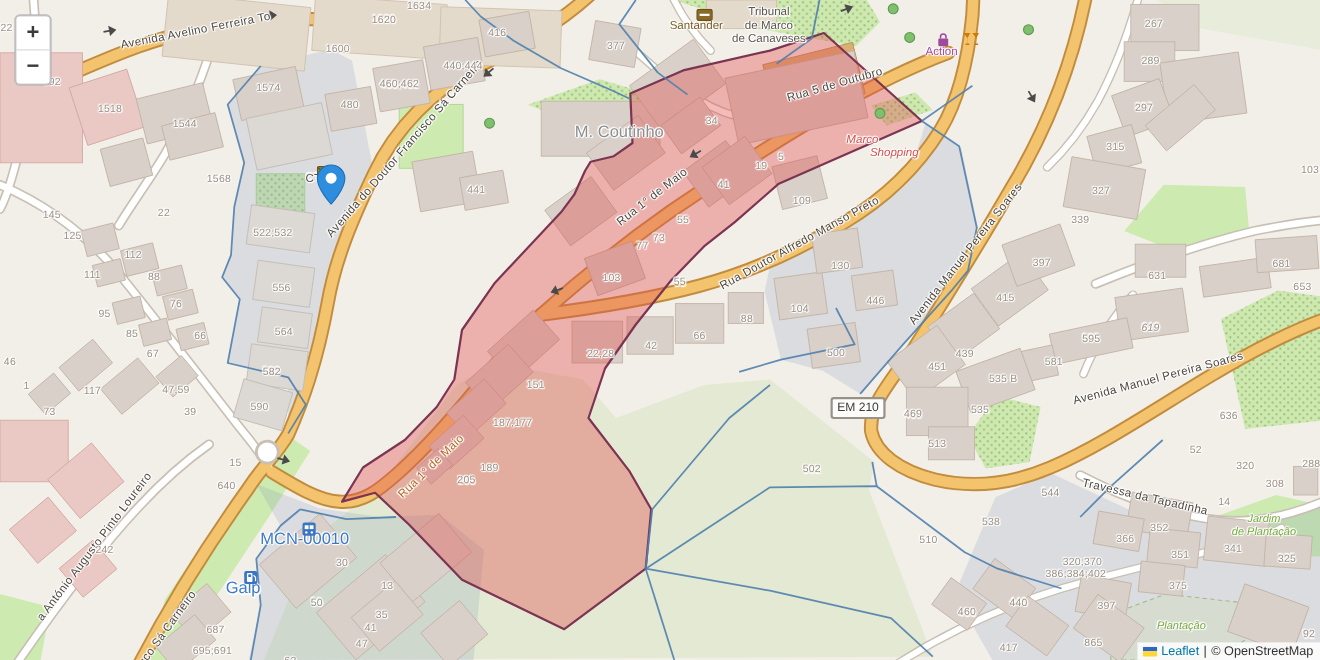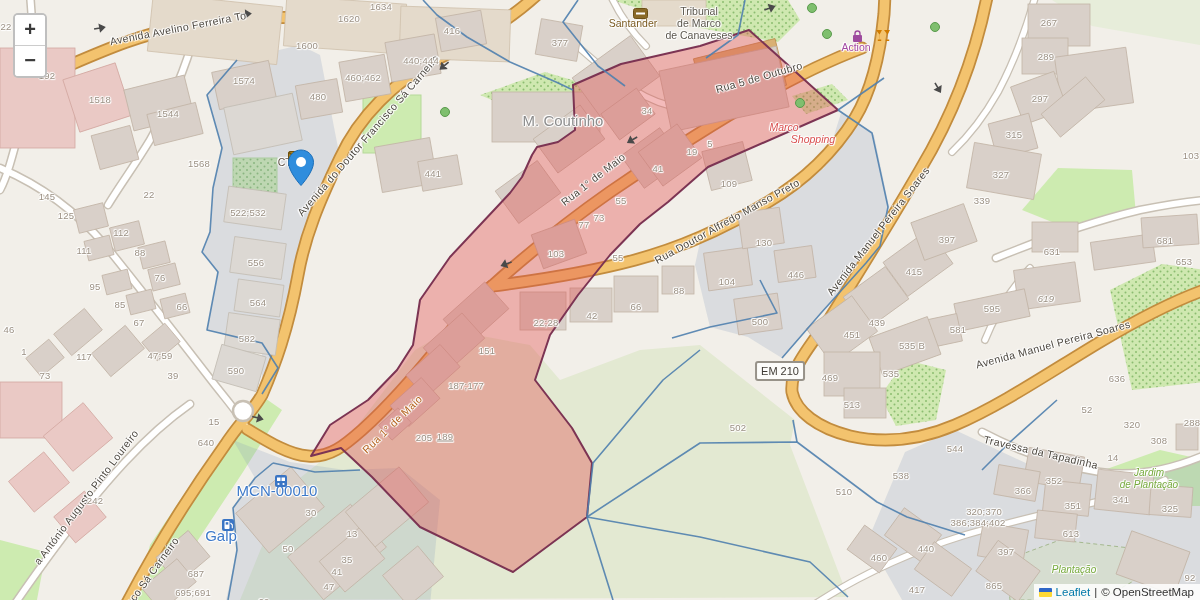--- a/index.html
+++ b/index.html
@@ -332,21 +332,21 @@
       <div class="lbl hnum" style="left: 546px; top: 322px;">22;28</div>
       <div class="lbl hnum" style="left: 592px; top: 315px;">42</div>
       <div class="lbl hnum" style="left: 636px; top: 306px;">66</div>
       <div class="lbl hnum" style="left: 679px; top: 290px;">88</div>
       <div class="lbl hnum" style="left: 727px; top: 281px;">104</div>
       <div class="lbl hnum" style="left: 764px; top: 242px;">130</div>
       <div class="lbl hnum" style="left: 796px; top: 274px;">446</div>
       <div class="lbl hnum" style="left: 760px; top: 321px;">500</div>
       <div class="lbl hnum" style="left: 487px; top: 350px;">151</div>
       <div class="lbl hnum" style="left: 466px; top: 385px;">187;177</div>
-      <div class="lbl hnum" style="left: 445px; top: 436px; text-decoration: underline;">189</div>
+      <div class="lbl hnum" style="left: 445px; top: 426px;">189</div>
       <div class="lbl hnum" style="left: 424px; top: 437px;">205</div>
       <div class="lbl hnum" style="left: 738px; top: 427px;">502</div>
       <div class="lbl hnum" style="left: 844px; top: 491px;">510</div>
       <div class="lbl hnum" style="left: 955px; top: 448px;">544</div>
       <div class="lbl hnum" style="left: 901px; top: 475px;">538</div>
       <div class="lbl hnum" style="left: 1049px; top: 22px;">267</div>
       <div class="lbl hnum" style="left: 1046px; top: 56px;">289</div>
       <div class="lbl hnum" style="left: 1040px; top: 98px;">297</div>
       <div class="lbl hnum" style="left: 1014px; top: 134px;">315</div>
       <div class="lbl hnum" style="left: 1001px; top: 174px;">327</div>
@@ -373,21 +373,21 @@
       <div class="lbl hnum" style="left: 1159px; top: 440px;">308</div>
       <div class="lbl hnum" style="left: 1192px; top: 422px;">288</div>
       <div class="lbl hnum" style="left: 1113px; top: 457px;">14</div>
       <div class="lbl hnum" style="left: 1054px; top: 480px;">352</div>
       <div class="lbl hnum" style="left: 1023px; top: 490px;">366</div>
       <div class="lbl hnum" style="left: 1073px; top: 505px;">351</div>
       <div class="lbl hnum" style="left: 1121px; top: 499px;">341</div>
       <div class="lbl hnum" style="left: 1170px; top: 508px;">325</div>
       <div class="lbl hnum" style="left: 984px; top: 511px;">320;370</div>
       <div class="lbl hnum" style="left: 978px; top: 522px;">386;384;402</div>
-      <div class="lbl hnum" style="left: 1071px; top: 533px;">613</div>
+      <div class="lbl hnum" style="left: 1071px; top: 533px;">375</div>
       <div class="lbl hnum" style="left: 1006px; top: 551px;">397</div>
       <div class="lbl hnum" style="left: 926px; top: 548px;">440</div>
       <div class="lbl hnum" style="left: 879px; top: 557px;">460</div>
       <div class="lbl hnum" style="left: 917px; top: 589px;">417</div>
       <div class="lbl hnum" style="left: 974px; top: 585px; padding-left: 40px;">865</div>
       <div class="lbl poi-brown" style="left: 633px; top: 23px;">Santander</div>
       <div class="lbl poi-gray" style="left: 699px; top: 11px;">Tribunal</div>
       <div class="lbl poi-gray" style="left: 699px; top: 23px;">de Marco</div>
       <div class="lbl poi-gray" style="left: 699px; top: 35px;">de Canaveses</div>
       <div class="lbl poi-purple" style="left: 856px; top: 47px;">Action</div>

